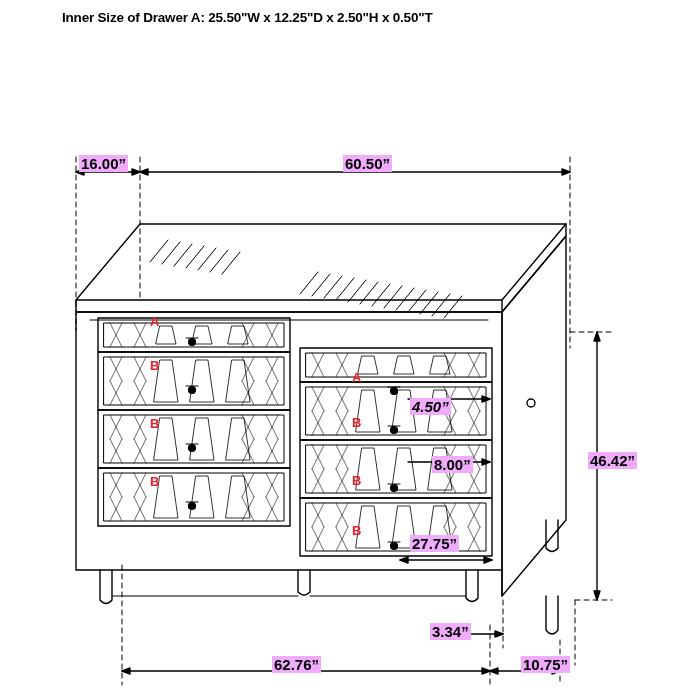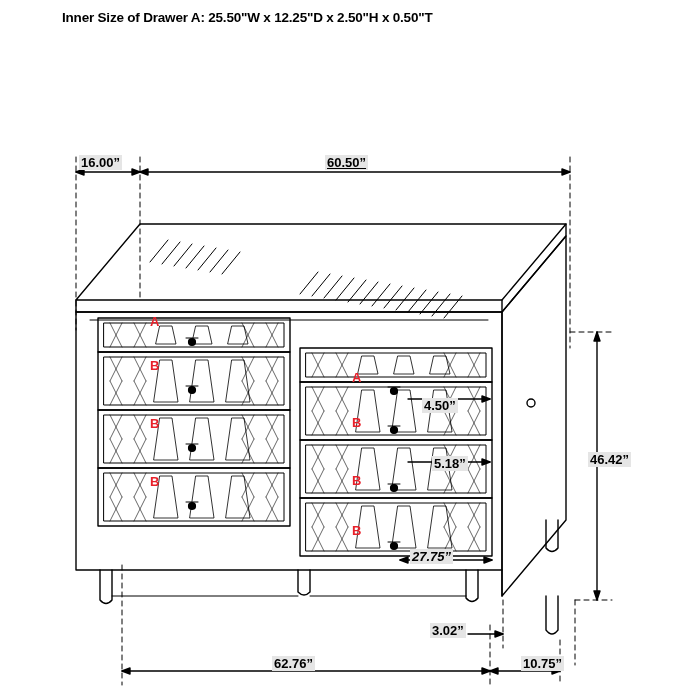--- a/index.html
+++ b/index.html
@@ -32,23 +32,23 @@
   #hdr2 { top: 30px; }
 
   svg#diagram {
     position: absolute;
     left: 0;
     top: 0;
   }
   .dimlabel {
     position: absolute;
     font-weight: bold;
-    font-size: 13px;
+    font-size: 15px;
     white-space: nowrap;
-    background: #e5e5e5;
+    background: #f0abfc;
     padding: 0 2px;
   }
   .drawer-letter {
     position: absolute;
     font-weight: bold;
     font-size: 13px;
     color: #e8202a;
   }
 </style>
 </head>
@@ -256,25 +256,25 @@
       <path d="M546 520 L546 548 Q552 555 558 548 L558 520"></path>
       <path d="M546 596 L546 630 Q552 638 558 630 L558 596"></path>
 
       <path d="M112 596 L298 596" stroke-width="1"></path>
       <path d="M310 596 L466 596" stroke-width="1"></path>
 
     </g>
   </svg>
 
   <div class="dimlabel" style="left:79px; top:155px;">16.00”</div>
-  <div class="dimlabel" style="left:325px; top:155px;text-decoration:underline;">60.50”</div>
-  <div class="dimlabel" style="left:422px; top:398px;">4.50”</div>
-  <div class="dimlabel" style="left:432px; top:456px;">5.18”</div>
-  <div class="dimlabel" style="left:410px; top:549px;font-style:italic;">27.75”</div>
-  <div class="dimlabel" style="left:430px; top:623px;">3.02”</div>
+  <div class="dimlabel" style="left:343px; top:155px;">60.50”</div>
+  <div class="dimlabel" style="left:410px; top:398px;font-style:italic;">4.50”</div>
+  <div class="dimlabel" style="left:432px; top:456px;">8.00”</div>
+  <div class="dimlabel" style="left:410px; top:535px;">27.75”</div>
+  <div class="dimlabel" style="left:430px; top:623px;">3.34”</div>
   <div class="dimlabel" style="left:588px; top:452px;">46.42”</div>
   <div class="dimlabel" style="left:272px; top:656px;">62.76”</div>
   <div class="dimlabel" style="left:521px; top:656px;">10.75”</div>
 
   <div class="drawer-letter" style="left:150px; top:314px;">A</div>
   <div class="drawer-letter" style="left:150px; top:358px;">B</div>
   <div class="drawer-letter" style="left:150px; top:416px;">B</div>
   <div class="drawer-letter" style="left:150px; top:474px;">B</div>
 
   <div class="drawer-letter" style="left:352px; top:370px;">A</div>

